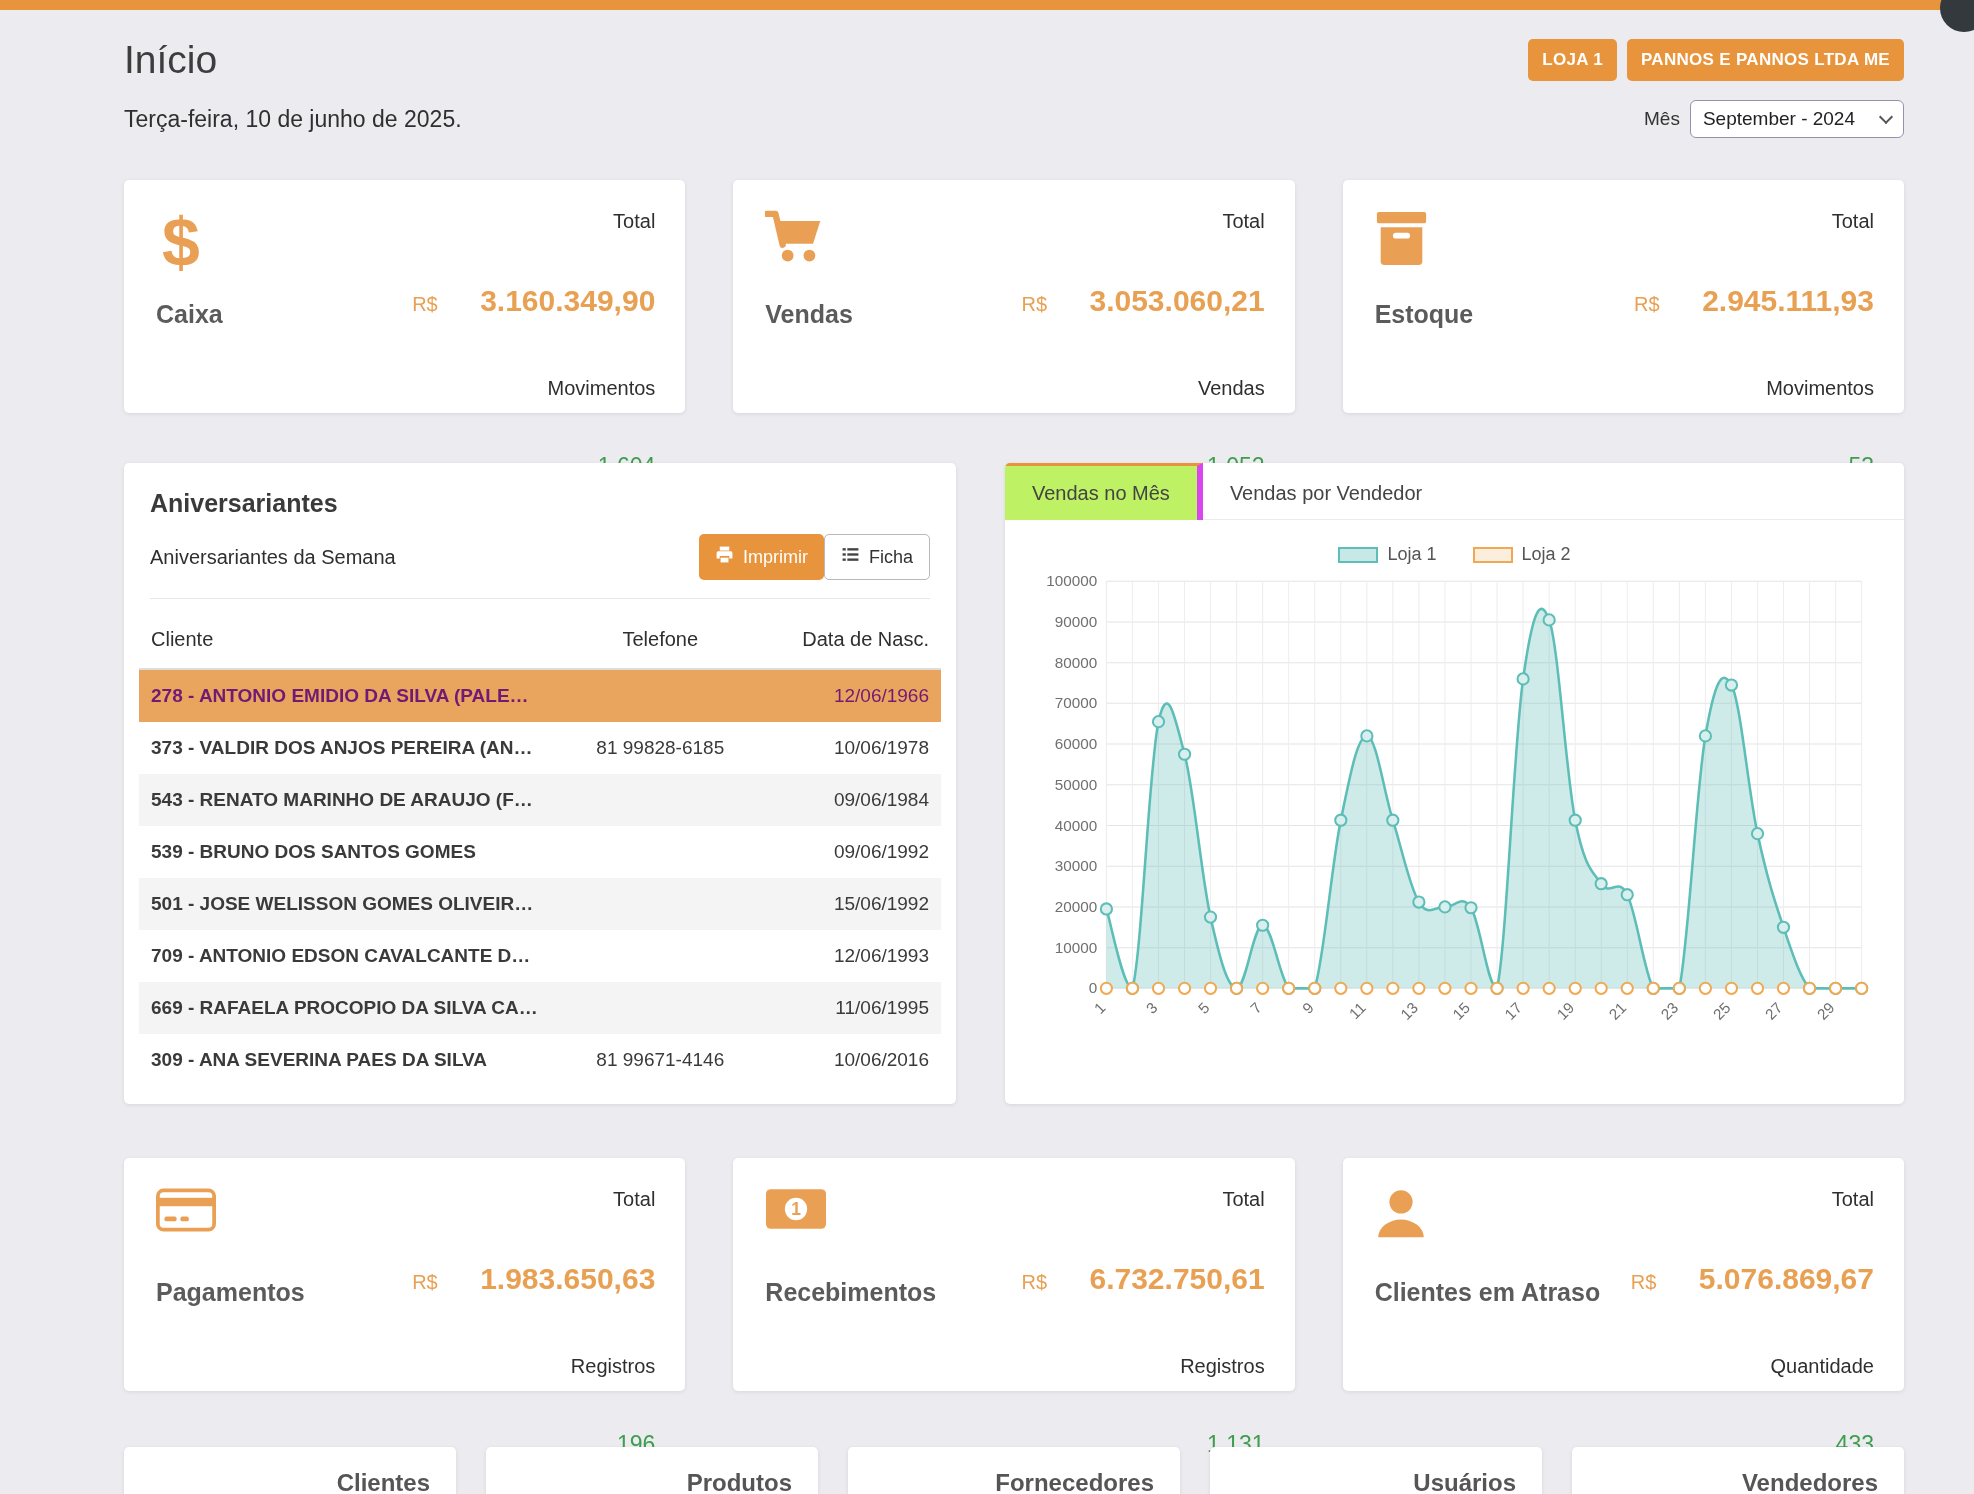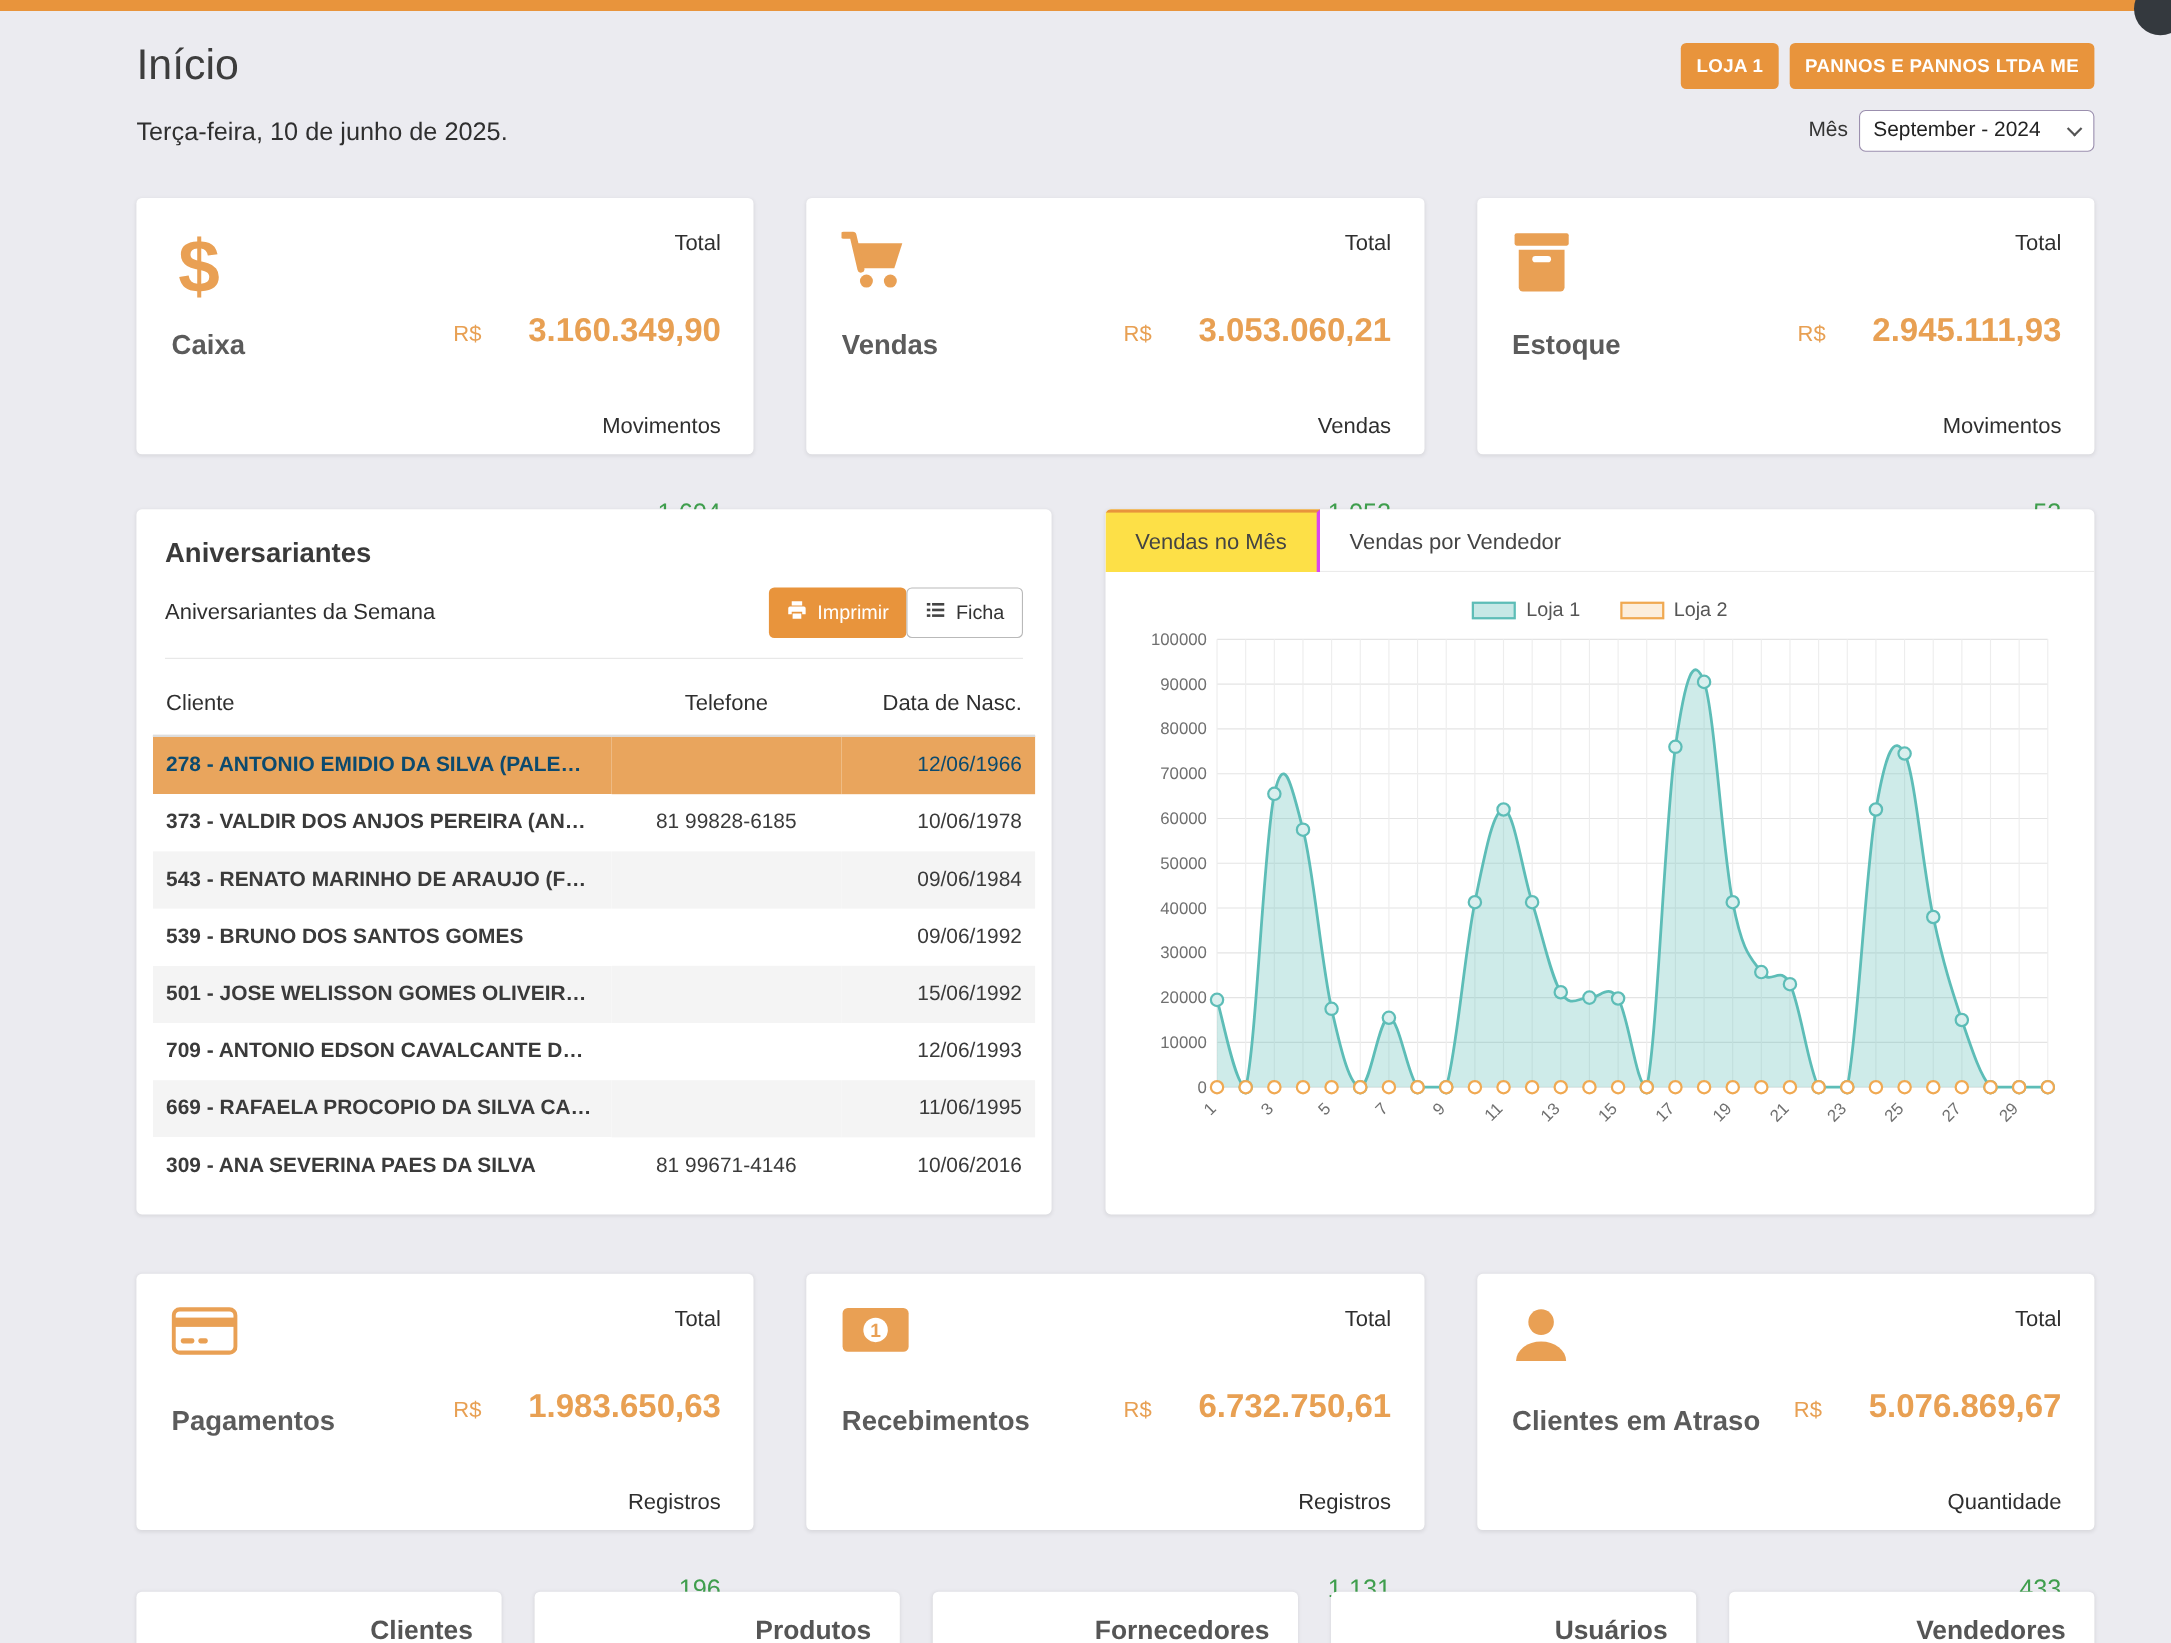--- a/index.html
+++ b/index.html
@@ -53,25 +53,25 @@
   .birthday-table th{font-size:20px;font-weight:400;color:#2f2f2f;padding:17px 12px;border-bottom:2px solid #ddd;}
   .birthday-table th.th-left{text-align:left;}
   .birthday-table th.th-center{text-align:center;}
   .birthday-table th.th-right{text-align:right;}
   .birthday-table td{font-size:19px;padding:15px 12px;color:#3a3a3a;}
   .birthday-table td.c{font-weight:700;white-space:nowrap;overflow:hidden;}
   .birthday-table td.p{text-align:center;}
   .birthday-table td.d{text-align:right;}
   .birthday-table tbody tr:nth-child(odd){background:#f4f4f4;}
   .birthday-table tbody tr.highlighted{background:#e9a55d;}
-  .birthday-table tbody tr.highlighted td{color:#0c4a6e;}
+  .birthday-table tbody tr.highlighted td{color:#701a75;}
 
   .tabs{display:flex;border-bottom:1px solid #ebebeb;}
   .tab{padding:16px 27px 14px;font-size:20px;color:#444;cursor:pointer;border-top:3px solid transparent;}
-  .tab.active{border-top:3px solid #e8943c;background:#fde047;border-right:3px solid #d946ef;margin-bottom:-1px;}
+  .tab.active{border-top:3px solid #e8943c;background:#bef264;border-right:6px solid #d946ef;margin-bottom:-1px;}
   .chart-body{padding:14px 22px 0;}
   .legend{display:flex;justify-content:center;gap:36px;margin:10px 0 4px;}
   .legend-item{display:flex;align-items:center;gap:9px;font-size:18px;color:#555;cursor:pointer;}
   .swatch{width:40px;height:16px;display:inline-block;}
   .swatch.loja1{background:rgba(93,189,183,.35);border:2px solid #5dbdb7;}
   .swatch.loja2{background:rgba(240,169,82,.2);border:2px solid #f0a952;}
   .chart-svg{width:100%;display:block;}
 
   .partial-row{display:flex;gap:30px;margin-top:56px;}
   .partial-card{flex:1;height:180px;padding:22px 26px;}

